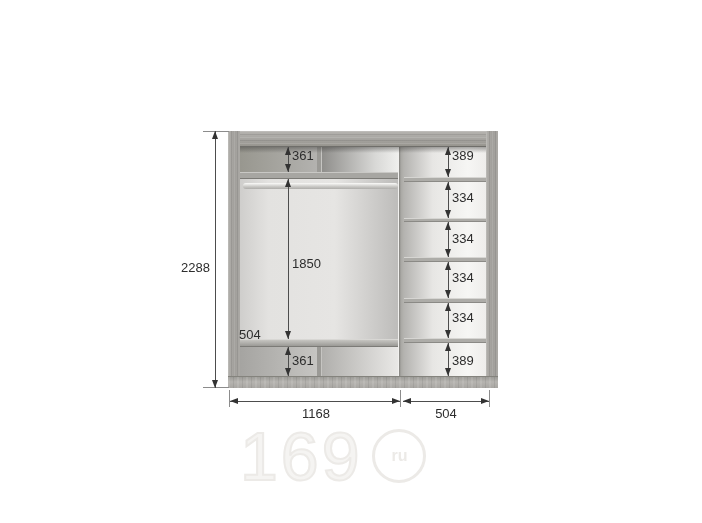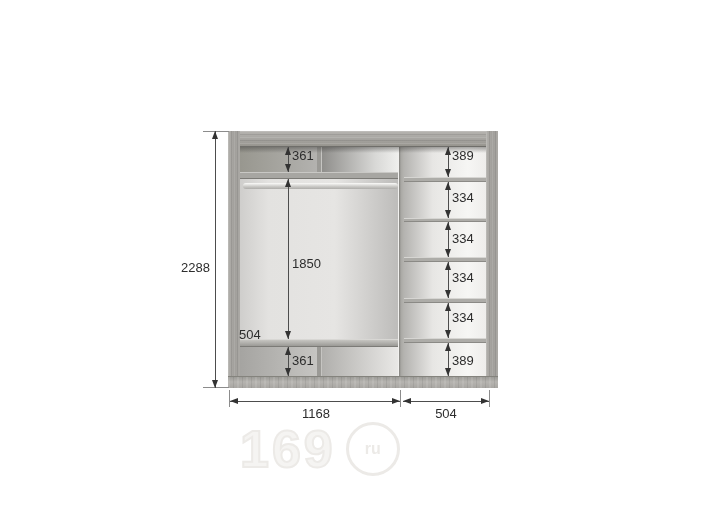--- a/index.html
+++ b/index.html
@@ -54,21 +54,21 @@
   .dim-label { font-size:13px; color:#2d2d2d; white-space:nowrap; line-height:13px; }
   .ar { width:0; height:0; border:solid transparent; }
   .ar-up    { border-width:0 3.5px 8px 3.5px; border-bottom-color:#333; }
   .ar-down  { border-width:8px 3.5px 0 3.5px; border-top-color:#333; }
   .ar-left  { border-width:3.5px 8px 3.5px 0; border-right-color:#333; }
   .ar-right { border-width:3.5px 0 3.5px 8px; border-left-color:#333; }
 
   
   .watermark { display:flex; align-items:center; gap:10px; }
   .wm-num {
-    font-size:52px; font-weight:bold; letter-spacing:3px; line-height:1;
+    font-size:68px; font-weight:normal; letter-spacing:3px; line-height:1;
     color:#f5f4f2; -webkit-text-stroke:2px #eceae7;
   }
   .wm-circle {
     width:54px; height:54px; border:3px solid #eceae7; border-radius:50%;
     display:flex; align-items:center; justify-content:center;
     color:#eceae7; font-size:16px; font-weight:bold;
   }
 </style>
 </head>
 <body>

